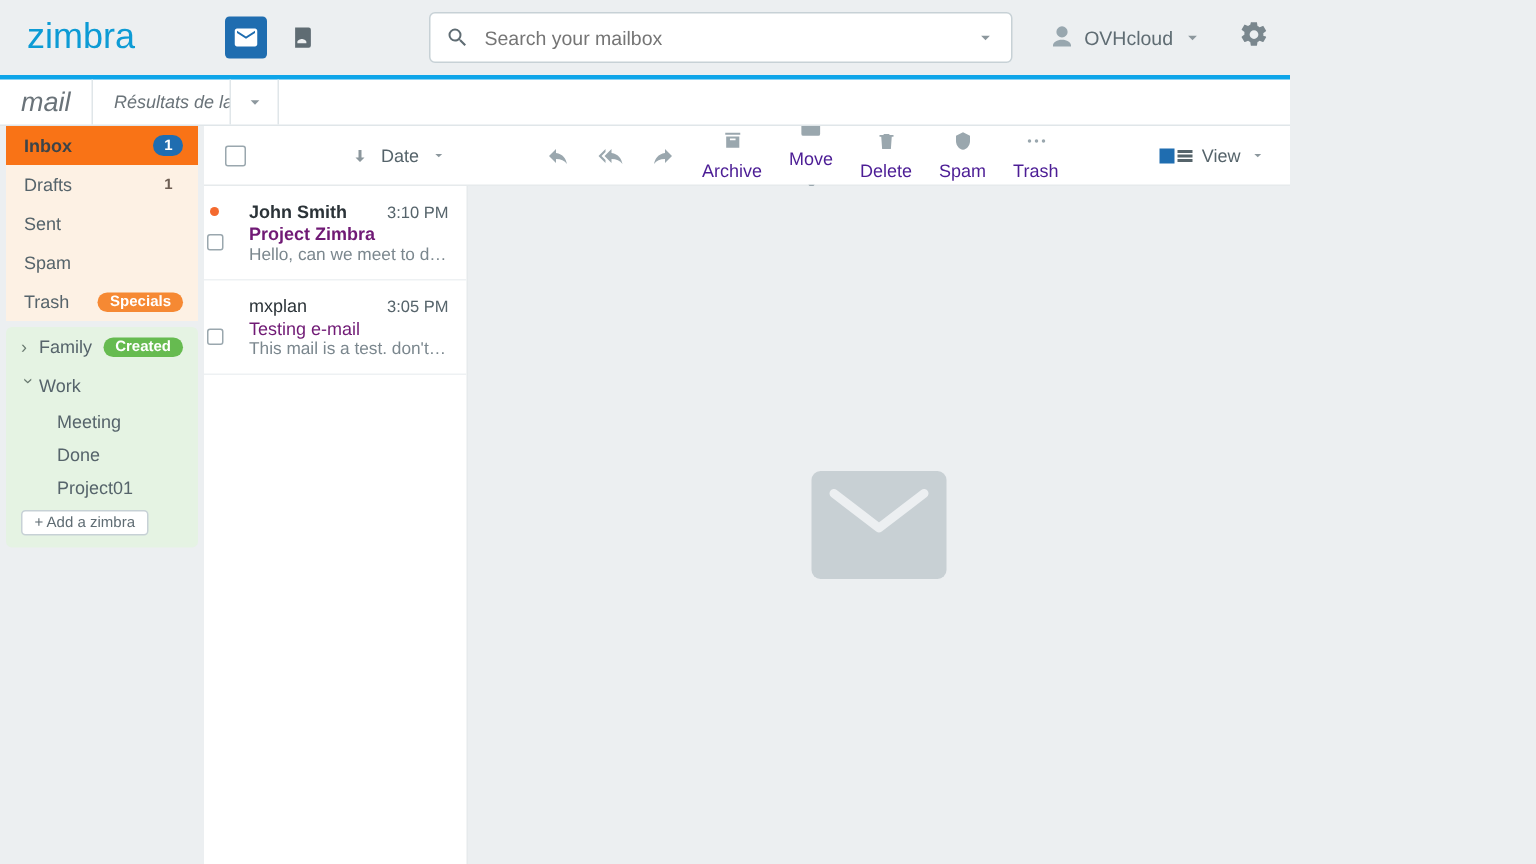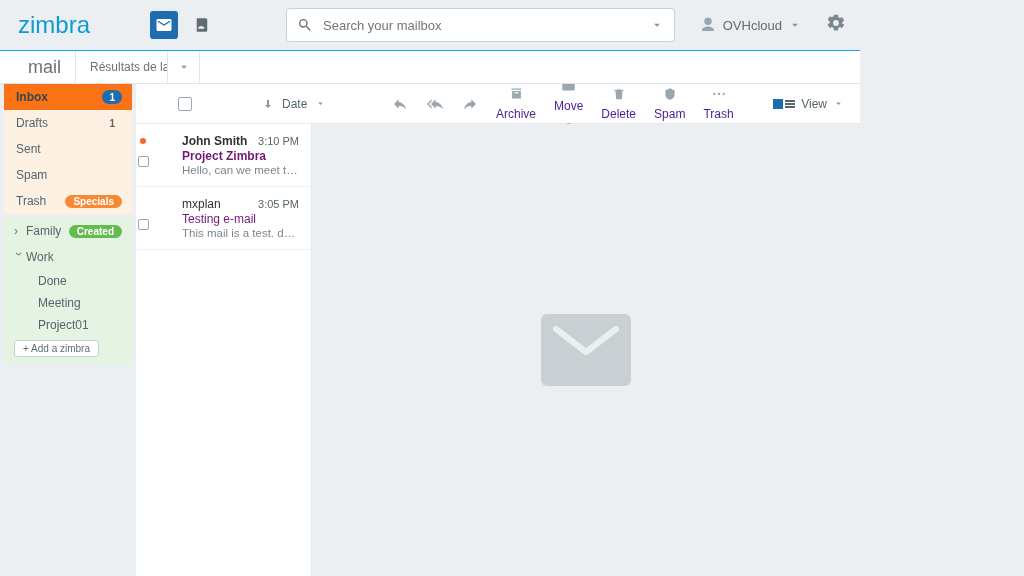--- a/index.html
+++ b/index.html
@@ -15,21 +15,21 @@
   .nav-icon-btn.contact svg { fill:#5f6c73; }
   .search-box { flex:1; margin: 0 14px 0 60px; height: 34px; background:#fff; border:1px solid #c7d1d6; border-radius:4px; display:flex; align-items:center; padding:0 10px; max-width: 432px; position:relative; }
   .search-box svg.search-ic { fill:#5f6c73; width:16px; height:16px; margin-right:10px; }
   .search-box input { border:none; outline:none; flex:1; font-size:13px; color:#56646b; background:transparent; }
   .search-box .chev { position:absolute; right:10px; }
   .user-block { display:flex; align-items:center; gap:6px; margin-left:auto; color:#5f6c73; font-size:13px; margin-right:14px; }
   .user-block svg.person { fill:#98a7af; }
   .gear svg { fill:#7a878e; }
 
   
-  .tabsbar { height:34px; min-height:34px; background:#fff; border-top:1px solid #0ea5e9; border-bottom:1px solid #e0e6e9; display:flex; align-items:center; padding-left:14px; }
+  .tabsbar { height:34px; min-height:34px; background:#fff; border-top:3px solid #0ea5e9; border-bottom:1px solid #e0e6e9; display:flex; align-items:center; padding-left:0;font-style:italic; }
   .tab { padding: 0 14px; height:100%; display:flex; align-items:center; font-size:15px; color:#6a7379; border-right:1px solid #e0e6e9; }
   .tab.mail { font-size:18px; font-weight:400; }
   .tab.second { font-size:12px; max-width:92px; white-space:nowrap; overflow:hidden; text-overflow:ellipsis; }
   .tab-drop { width:32px; height:100%; display:flex; align-items:center; justify-content:center; border-right:1px solid #e0e6e9; }
 
   
   .body { flex:1; display:flex; overflow:hidden; }
   .sidebar { width:136px; min-width:136px; background:#eceff1; padding:0 4px 0 4px; }
   .new-msg-btn { width:124px; margin:8px auto 6px auto; height:26px; display:flex; align-items:center; justify-content:center; background:#0f8ac4; color:#fff; font-size:10px; font-weight:700; letter-spacing:0.3px; border-radius:2px; }
   .folders-box { background:#fff; border-radius:4px 4px 0 0; margin:0 0 4px 0; }
@@ -44,21 +44,21 @@
   .created-badge { background:#66bb50; color:#fff; border-radius:10px; padding:1px 8px; font-size:10px; font-weight:700; margin-left:auto; }
   .tree-box { background:#e5f3e3; border-radius:4px; padding-bottom:8px; }
   .tree-item { display:flex; align-items:center; padding:6px 10px 6px 10px; font-size:12px; color:#56646b; }
   .tree-item .arrow { width:10px; display:inline-block; margin-right:2px; color:#6a7a71; }
   .tree-sub { padding-left: 34px; font-size:12px; color:#56646b; padding-top:4px; padding-bottom:4px; }
   .add-folder-btn { margin:4px 0 0 10px; display:inline-block; padding:2px 8px; background:#fff; border:1px solid #c7d1d6; border-radius:3px; font-size:10px; color:#5f6c73; }
 
   
   .middle-right { flex:1; display:flex; flex-direction:column; }
   .list-toolbar { height:40px; min-height:40px; background:#fff; border-bottom:1px solid #e6eaec; display:flex; align-items:center; padding:0 16px 0 14px; }
-  .list-toolbar .col-left { display:flex; align-items:flex-end; gap:0; width:180px;margin-left:28px; }
+  .list-toolbar .col-left { display:flex; align-items:flex-end; gap:0; width:180px; }
   .list-toolbar .col-left .chk { width:14px; height:14px; border:1.5px solid #9aa7ae; border-radius:2px; margin-right:70px; }
   .sort-date { display:flex; align-items:center; gap:8px; font-size:12px; color:#56646b; }
   .tb-actions { display:flex; align-items:center; gap:18px; margin-left:34px; flex:1; }
   .tb-btn { display:flex; align-items:center; gap:6px; color:#4c1d95; font-size:12px;flex-direction:column; }
   .tb-btn svg { fill:#9aa7ae; }
   .view-block { margin-left:auto; display:flex; align-items:center; gap:6px; color:#56646b; font-size:12px; }
   .view-block .square { width:10px; height:10px; background:#1f6db0; }
   .view-block .lines span { display:block; width:10px; height:2px; background:#56646b; margin:1px 0; }
 
   .list-and-preview { flex:1; display:flex; overflow:hidden; }
@@ -66,21 +66,21 @@
   .msg-item { border-bottom:1px solid #eef1f3; padding:10px 12px 10px 12px; position:relative; }
   .msg-item .row1 { display:flex; align-items:baseline; }
   .msg-item .from { font-size:12px; color:#2b3338; flex:1; }
   .msg-item.unread .from { font-weight:700; }
   .msg-item .time { font-size:11px; color:#56646b; }
   .msg-item .subj { font-size:12px; color:#701a75; margin-top:1px; }
   .msg-item.unread .subj { font-weight:700; }
   .msg-item .prev { font-size:11.5px; color:#7b878e; margin-top:1px; white-space:nowrap; overflow:hidden; text-overflow:ellipsis; }
   .msg-item .dot { position:absolute; left:4px; top:14px; width:6px; height:6px; border-radius:50%; background:#f46a2f; }
   .msg-item .chk2 { position:absolute; left:2px; top:32px; width:11px; height:11px; border:1.5px solid #9aa7ae; border-radius:2px; }
-  .msg-item .body-col { margin-left:34px; }
+  .msg-item .body-col { margin-left:18px; }
 
   .preview { flex:1; background:#eceff1; display:flex; align-items:center; justify-content:center; }
   .big-envelope { width:90px; height:72px; background:#c8d0d4; border-radius:6px; position:relative; display:flex; align-items:flex-start; justify-content:center; padding-top:10px; }
   .big-envelope svg { }
 
   .chev-svg { fill:#8c979d; }
 </style>
 </head>
 <body>
 
@@ -161,22 +161,22 @@
       <div class="tree-box">
         <div class="tree-item">
           <span class="arrow">›</span>
           <span>Family</span>
           <span class="created-badge">Created</span>
         </div>
         <div class="tree-item">
           <span class="arrow" style="transform:rotate(90deg); display:inline-block;">›</span>
           <span>Work</span>
         </div>
+        <div class="tree-sub">Meeting</div>
         <div class="tree-sub">Done</div>
-        <div class="tree-sub">Meeting</div>
         <div class="tree-sub">Project01</div>
         <div class="add-folder-btn">+ Add a zimbra</div>
       </div>
     </div>
 
     <div class="middle-right">
       <div class="list-toolbar">
         <div class="col-left">
           <div class="chk"></div>
           <div class="sort-date">

